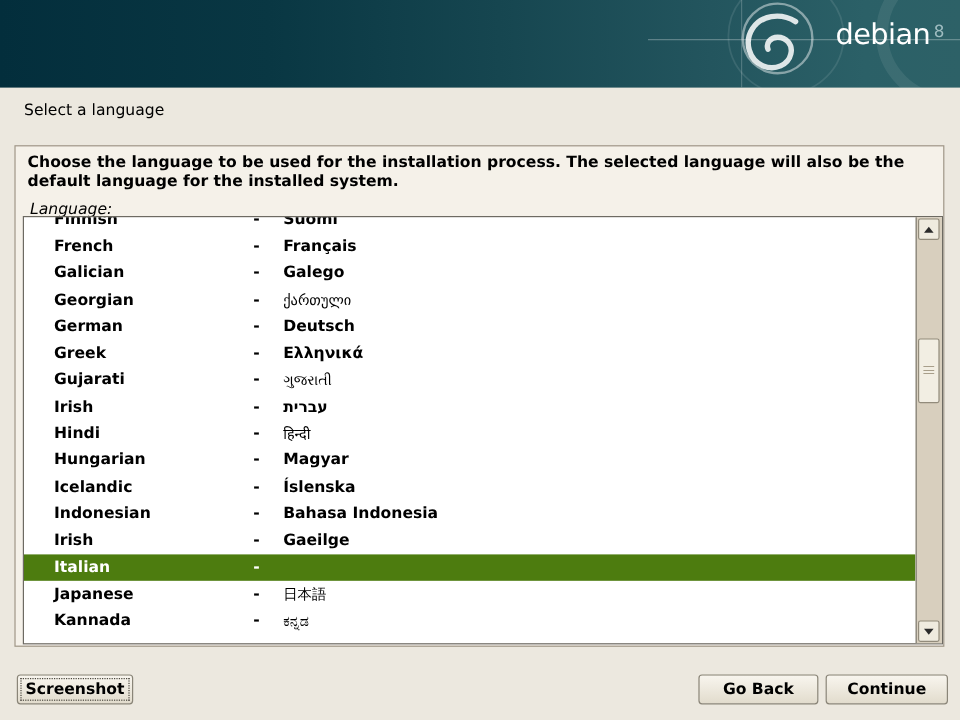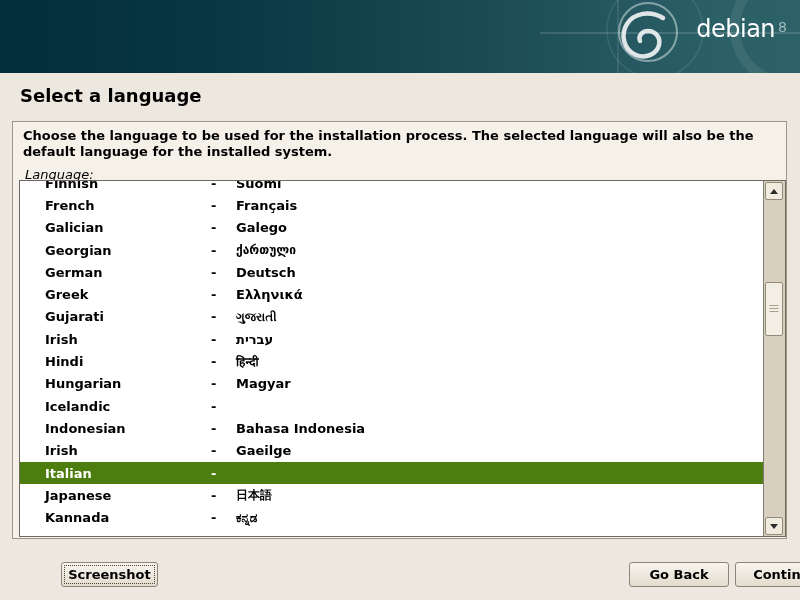--- a/index.html
+++ b/index.html
@@ -25,21 +25,21 @@
   .brand-name {
     font-size:24px; font-weight:500; color:#ffffff; letter-spacing:-0.5px;
   }
   .brand-ver {
     font-size:14px; color:#9fbcc0; margin-left:3px; margin-top:3px;
   }
 
   
   .page-title {
     position:absolute; top:85px; left:20px;
-    font-size:18px; font-weight:bold;
+    font-size:13px; font-weight:normal;
   }
 
   
   .panel {
     position:absolute; left:12px; top:121px; width:775px; height:418px;
     background:#F5F1E9; border:1px solid #9e9585; box-sizing:border-box;
   }
   .panel-desc {
     margin:6px 8px 0 10px;
     font-size:13px; font-weight:bold; line-height:16px;
@@ -58,21 +58,21 @@
     position:absolute; left:0; top:0; right:22px; bottom:0; overflow:hidden;
   }
   .rows-inner { margin-top:-9px; }
   .row {
     height:22.3px; display:flex; align-items:center;
     font-size:13px; font-weight:bold; cursor:default; white-space:nowrap;
   }
   .row .col-name { width:166px; padding-left:25px; flex:none; }
   .row .col-sep  { width:25px; flex:none; }
   .row .col-native { flex:1; }
-  .row .col-native.thin { font-weight:bold; font-size:12px; }
+  .row .col-native.thin { font-weight:normal; font-size:12px; }
   .row.selected { background:#4d7c0f; color:#ffffff; }
 
   
   .scrollbar {
     position:absolute; right:0; top:0; bottom:0; width:22px;
     background:#D8CFBE; border-left:1px solid #817d73; box-sizing:border-box;
   }
   .sb-btn {
     position:absolute; left:1px; width:18px; height:18px;
     background:#EFEBDF; border:1px solid #928b7b; border-radius:2px;
@@ -94,21 +94,20 @@
 
   
   .btn {
     position:absolute; height:25px;
     background:linear-gradient(#F8F5EE,#E2DCCD);
     border:1px solid #8a8578; border-radius:3px; box-sizing:border-box;
     font-family:"DejaVu Sans","Liberation Sans",sans-serif;
     font-size:13px; font-weight:bold; color:#000;
     display:flex; align-items:center; justify-content:center;
     padding:0;
-    margin-left:47px;
   }
   .btn-screenshot { left:14px; top:562px; width:97px; outline:1px dotted #4a463e; outline-offset:-4px; }
   .btn-goback { left:582px; top:562px; width:100px; }
   .btn-continue { left:688px; top:562px; width:102px; }
 </style>
 </head>
 <body>
 
 <div class="header">
   <svg width="800" height="73" viewBox="0 0 800 73">
@@ -180,20 +179,21 @@
             <span class="col-native thin">हिन्दी</span>
           </div>
           <div class="row">
             <span class="col-name">Hungarian</span>
             <span class="col-sep">-</span>
             <span class="col-native">Magyar</span>
           </div>
           <div class="row">
             <span class="col-name">Icelandic</span>
             <span class="col-sep">-</span>
+            <span class="col-native">Íslenska</span>
           </div>
           <div class="row">
             <span class="col-name">Indonesian</span>
             <span class="col-sep">-</span>
             <span class="col-native">Bahasa Indonesia</span>
           </div>
           <div class="row">
             <span class="col-name">Irish</span>
             <span class="col-sep">-</span>
             <span class="col-native">Gaeilge</span>

